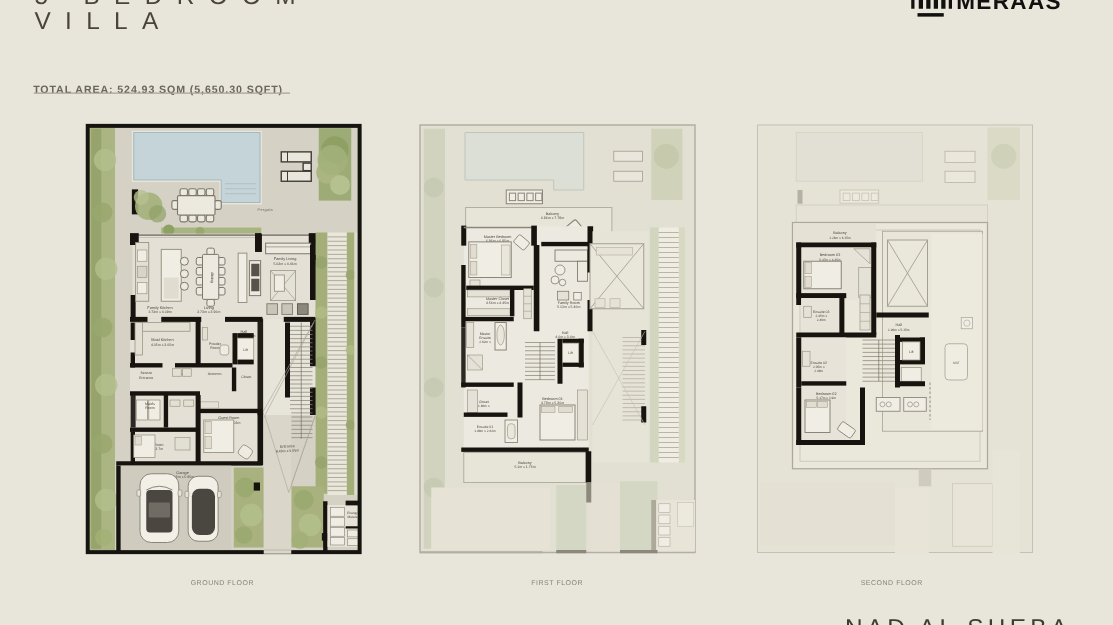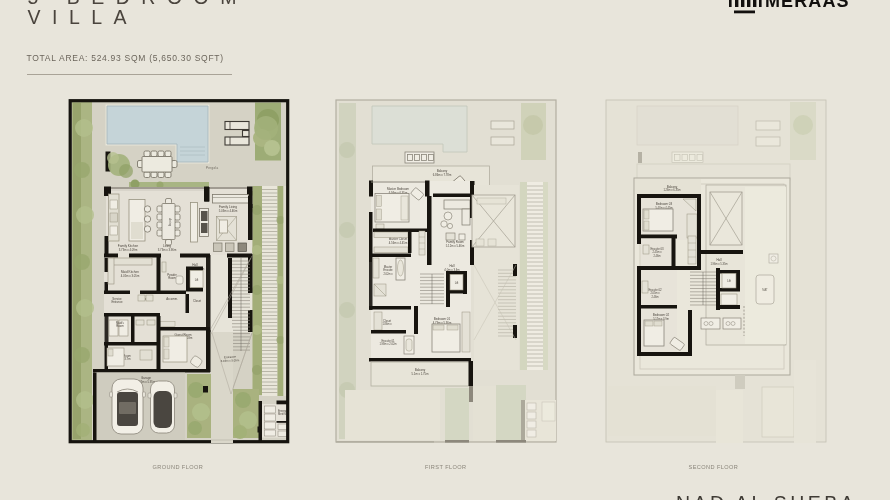--- a/index.html
+++ b/index.html
@@ -5,21 +5,21 @@
   html,body{margin:0;padding:0;}
   body{width:890px;height:500px;overflow:hidden;background:#e8e5db;font-family:"Liberation Sans",sans-serif;}
   .abs{position:absolute;}
 </style>
 </head>
 <body>
 <div style="position:relative;width:890px;height:500px;">
 
 <div class="abs" style="left:27.5px;top:-13.5px;font-size:19.5px;letter-spacing:11.5px;color:#4a443d;font-weight:400;line-height:20px;">5 BEDROOM<br>VILLA</div>
 
-<div class="abs" style="left:26.5px;top:53px;font-size:8.5px;letter-spacing:0.72px;color:#6b655b;">TOTAL AREA: 524.93 SQM (5,650.30 SQFT)</div>
+<div class="abs" style="left:26.5px;top:66px;font-size:8.5px;letter-spacing:0.72px;color:#6b655b;font-weight:bold;">TOTAL AREA: 524.93 SQM (5,650.30 SQFT)</div>
 
 <div class="abs" style="left:27px;top:73.5px;width:205px;height:1px;background:#a9a397;"></div>
 
 <div class="abs" style="left:728px;top:-9px;">
 <svg width="130" height="24" viewBox="0 0 130 24">
 <g fill="#12100e">
 <rect x="1" y="0" width="2.6" height="16"></rect>
 <rect x="7" y="0" width="3.4" height="16"></rect>
 <rect x="13" y="0" width="3.4" height="16"></rect>
 <rect x="19" y="0" width="3.4" height="16"></rect>

